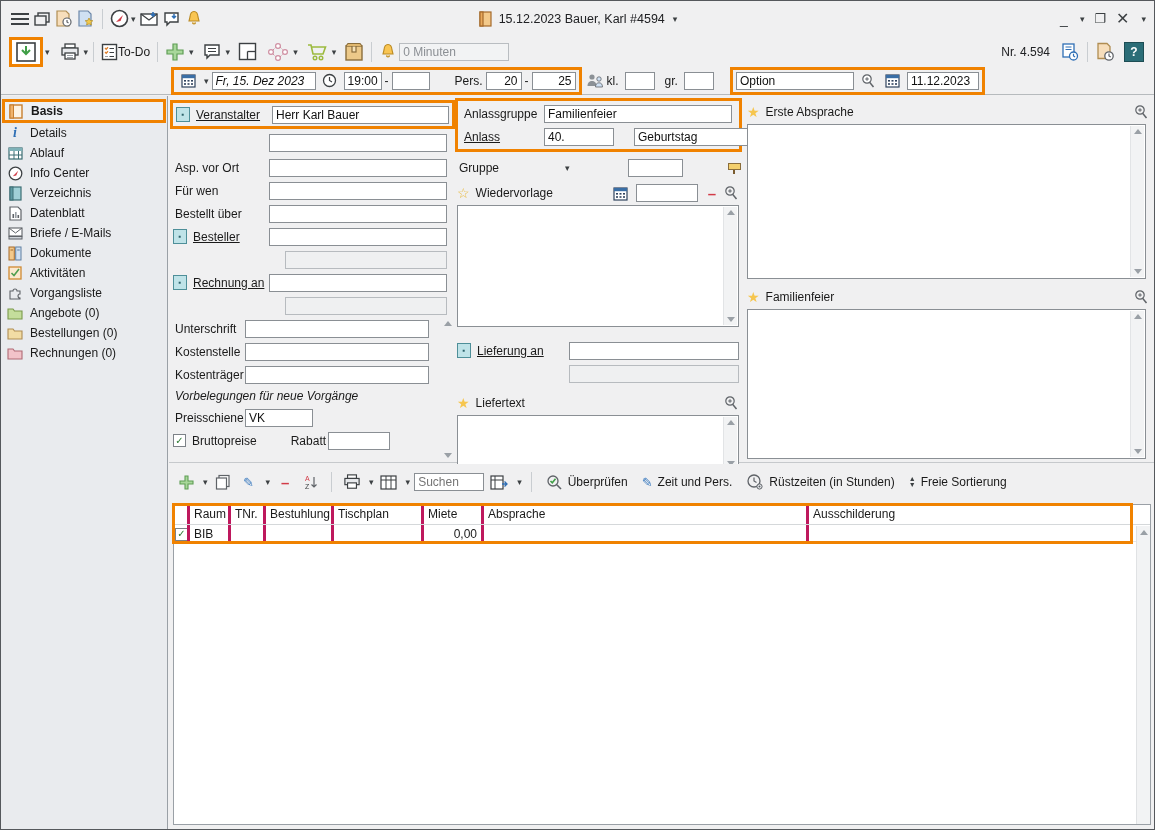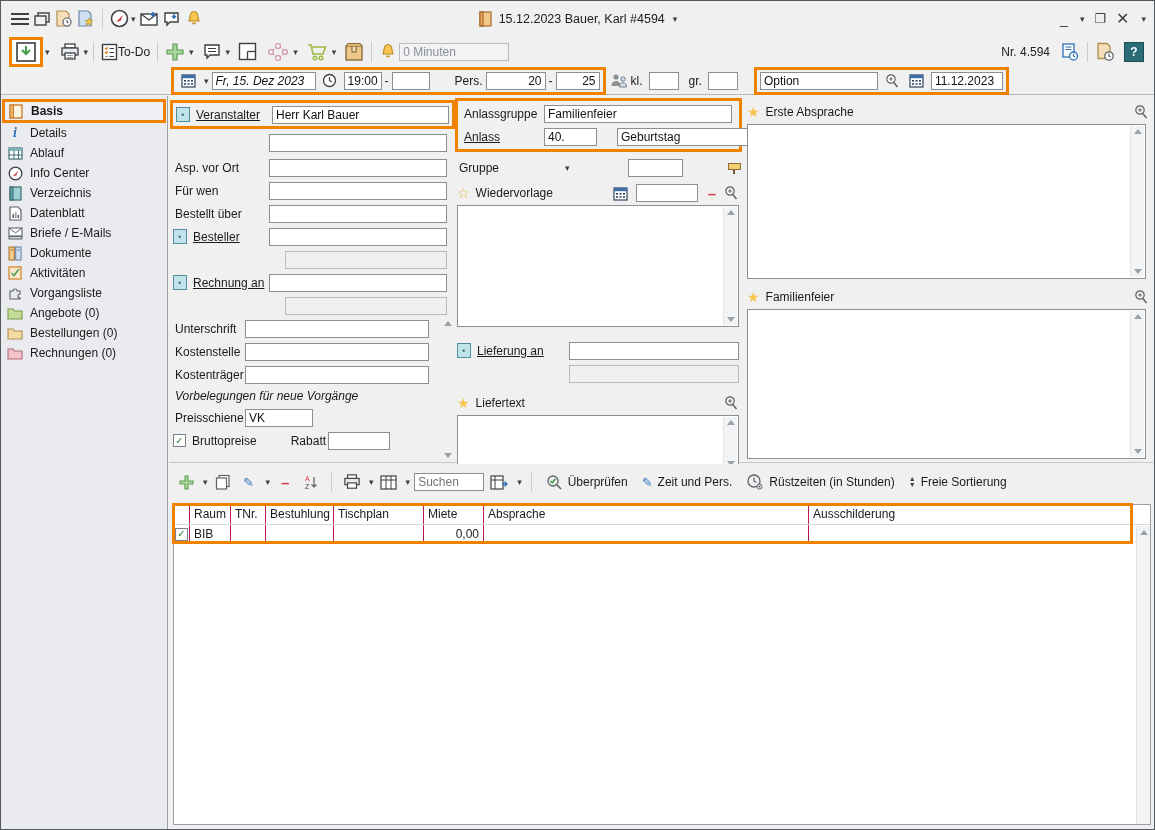--- a/index.html
+++ b/index.html
@@ -85,21 +85,21 @@
 
   
   .bottom { position:absolute; left:168px; top:463px; right:0; bottom:0; background:#f0f0f1; }
   .btoolbar { display:flex; align-items:center; height:36px; padding:0 6px; gap:4px; }
   .btoolbar .tool-label { display:inline-flex; align-items:center; gap:5px; padding:0 5px; }
   .table-area { position:absolute; left:4px; right:3px; top:40px; bottom:4px; background:#fff; border:1px solid #9aa0a6; }
   .t-hl { position:absolute; left:-2px; top:-2px; width:calc(100% - 15px); height:41px; border:3px solid #f08200; pointer-events:none; }
   .trow { display:flex; align-items:stretch; }
   .trow.head { height:20px; border-bottom:1px solid #d5d8da; }
   .trow.data { height:17px; border-bottom:1px solid #e4e6e8; }
-  .tcell { padding:2px 4px 0 4px; border-right:1px solid #be185d; overflow:hidden; white-space:nowrap; }
+  .tcell { padding:2px 4px 0 4px; border-right:3px solid #be185d; overflow:hidden; white-space:nowrap; }
   .c0 { flex:0 0 16px; padding:1px 1px 0 1px; }
   .c1 { flex:0 0 41px; } .c2 { flex:0 0 35px; } .c3 { flex:0 0 68px; }
   .c4 { flex:0 0 90px; } .c5 { flex:0 0 60px; } .c6 { flex:0 0 325px; }
   .c7 { flex:1 1 auto; border-right:none; }
   .c5.val { text-align:right; }
   .tbody-sb { position:absolute; top:21px; right:0; bottom:0; width:14px; background:#f2f3f4; border-left:1px solid #e0e2e4; display:flex; flex-direction:column; align-items:center; padding-top:4px; }
 
   svg { display:block; }
   .help-box { width:20px; height:20px; background:#2b6d77; color:#fff; font-weight:bold; display:inline-flex; align-items:center; justify-content:center; border:1px solid #1d4d54; }
 </style>
@@ -310,21 +310,21 @@
       <span class="ibtn" style="height:20px;">
         <svg width="15" height="15" viewBox="0 0 15 15">
             <circle cx="7.5" cy="7.5" r="6" fill="#fff" stroke="#3c4043" stroke-width="1.3"></circle>
             <path d="M7.5 4 v3.5 l2.5 1.5" stroke="#3c4043" stroke-width="1.2" fill="none"></path>
           </svg>
       </span>
       <input class="fld" style="width: 38px;" value="19:00">
       <span class="lbl">-</span>
       <input class="fld" style="width: 38px;" value="">
       <span class="lbl" style="margin-left:22px;">Pers.</span>
-      <input class="fld num" style="width: 60px;" value="20">
+      <input class="fld num" style="width: 36px;" value="20">
       <span class="lbl">-</span>
       <input class="fld num" style="width: 44px;" value="25">
     </div>
     <svg width="19" height="16" viewBox="0 0 19 16" style="margin-left:4px;">
         <circle cx="6" cy="4" r="2.6" fill="#8c9196"></circle>
         <path d="M1.5 13 c0-3.5 2-5 4.5-5 s4.5 1.5 4.5 5 z" fill="#8c9196"></path>
         <circle cx="13" cy="6" r="2.2" fill="#cfe0f2" stroke="#5f6368" stroke-width=".8"></circle>
         <path d="M9.5 14 c0-3 1.6-4.2 3.5-4.2 s3.5 1.2 3.5 4.2 z" fill="#cfe0f2" stroke="#5f6368" stroke-width=".8"></path>
       </svg>
     <span class="lbl" style="margin-left:2px;">kl.</span>
@@ -566,21 +566,21 @@
     <div class="col-mid">
       <div class="anlass-wrap">
         <div class="frow">
           <span class="flabel plain">Anlassgruppe</span>
           <input class="fld" style="width: 188px;" value="Familienfeier">
         </div>
         <div class="frow">
           <span class="flabel plain">
               <span class="u">Anlass</span>
             </span>
-          <input class="fld" style="width: 53px;" value="40.">
+          <input class="fld" style="width: 70px;" value="40.">
           <input class="fld" style="width: 131px; margin-left: 20px;" value="Geburtstag">
         </div>
       </div>
       <div class="frow" style="margin-top:6px;gap:44px;">
         <span class="flabel plain" style="flex:0 0 62px;">Gruppe</span>
         <span class="caret" style="margin-right:14px;">▾</span>
         <input class="fld" style="width: 55px;" value="">
         <span style="margin-left:auto; display:flex; align-items:center; gap:8px;">
           <span class="signpost"></span>
           <span class="checkbox"></span>

